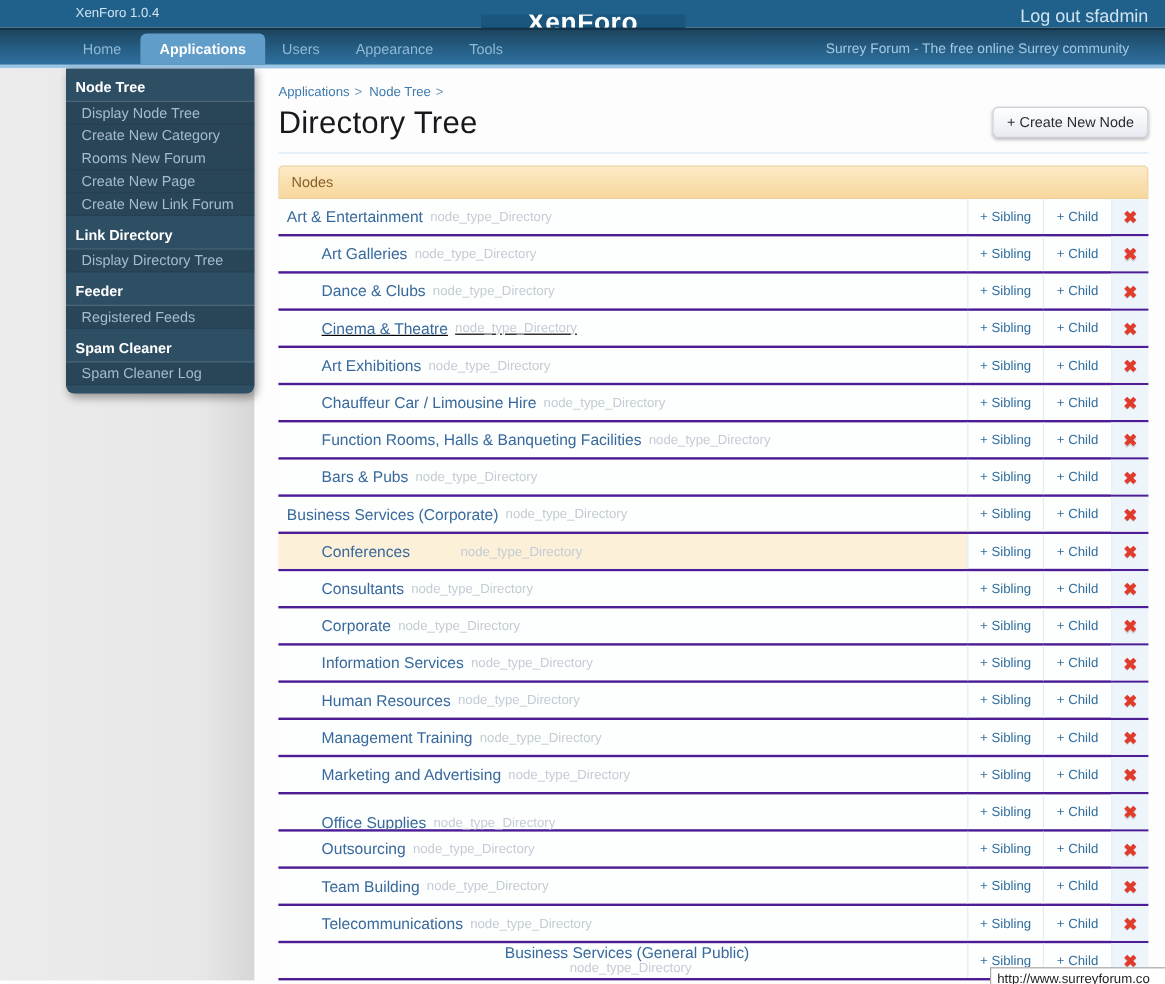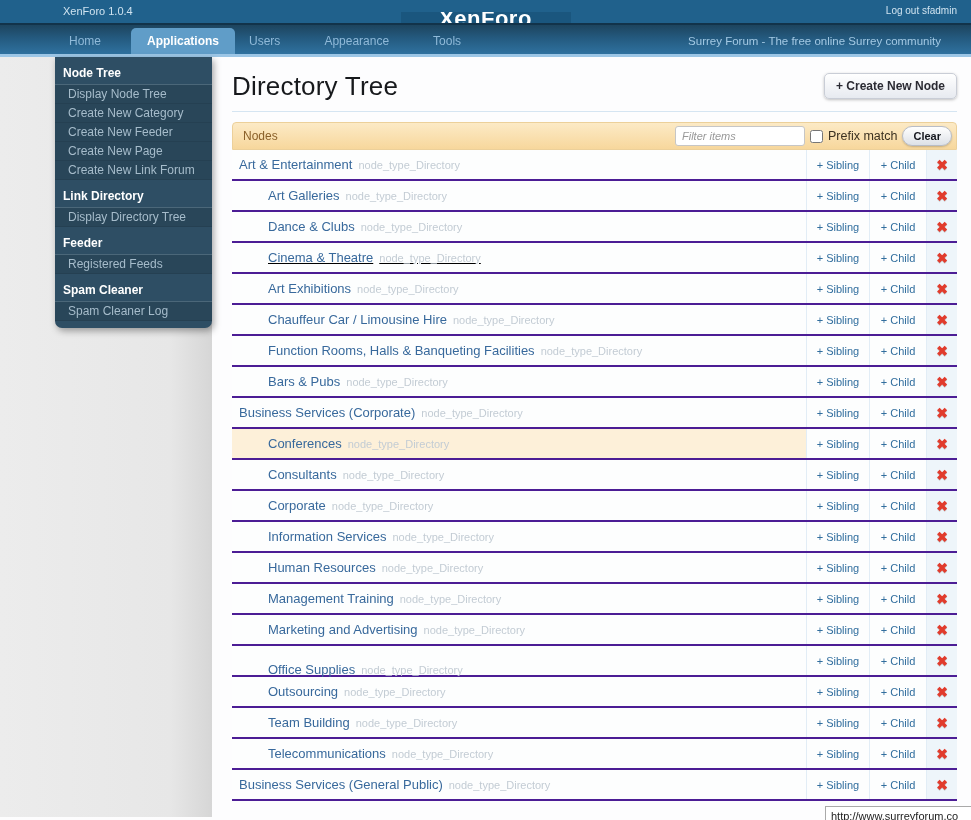--- a/index.html
+++ b/index.html
@@ -6,29 +6,29 @@
   html,body { width:971px; height:820px; overflow:hidden; background:#fdfdfe;
               font-family:"Liberation Sans", sans-serif; }
 
   
   .topbar { position:relative; height:23px; background:#20618c; }
   .version { position:absolute; left:63px; top:5px; font-size:11px; color:#cfe3f0; }
   .logo-box { position:absolute; left:50%; transform:translateX(-50%); top:12px; height:23px;
               width:170px; background:#1a567e; text-align:center; overflow:hidden; }
   .logo { position:relative; top:-6px; font-size:22px; color:#ffffff; letter-spacing:0.5px;
           font-weight:bold; }
-  .logout { position:absolute; right:14px; top:5px; font-size:10px; color:#cfe3f0;
+  .logout { position:absolute; right:14px; top:5px; font-size:15px; color:#cfe3f0;
             text-decoration:none; cursor:pointer; }
 
   
   .navbar { position:relative; height:34px; border-top:2px solid #12334a;
             background:linear-gradient(180deg,#1d445e 0%,#245a7f 45%,#2f719f 100%);
             border-bottom:3px solid #9cc6e6; }
   .tabs { position:absolute; left:55px; bottom:0; display:flex; align-items:flex-end; }
-  .tab { padding:5px 30px 6px 14px; font-size:12px; color:#8fb9d8; cursor:pointer; }
+  .tab { padding:5px 16px 6px 14px; font-size:12px; color:#8fb9d8; cursor:pointer; }
   .tab.active { background:#609dc8; color:#ffffff; font-weight:bold;
                 border-radius:5px 5px 0 0; padding:6px 16px 6px 16px; }
   .tagline { position:absolute; right:30px; bottom:7px; font-size:11.5px; color:#a3c9e4; }
 
   
   .page { position:relative; height:644px; }
   .left-rail { position:absolute; left:0; top:0; width:212px; height:760px;
                background:linear-gradient(90deg,#ececec 0%,#e7e7e7 80%,#d6d6d6 100%); }
   .sidebar { position:absolute; left:55px; top:0; width:157px; background:#2e4e64;
              border-radius:0 0 7px 7px; box-shadow:2px 3px 7px rgba(0,0,0,0.35);
@@ -40,21 +40,21 @@
   .side-link { display:block; padding:2px 8px 2px 13px; font-size:12px; color:#a6bccb;
                text-decoration:none; line-height:14px; cursor:pointer; }
 
   
   .content { margin-left:212px; padding:14px 14px 0 20px; }
   .breadcrumb { font-size:11px; margin-bottom:4px; }
   .crumb-link { color:#3c7aae; text-decoration:none; cursor:pointer; }
   .crumb-arrow { color:#6d93b0; margin:0 6px 0 4px; }
   .title-row { display:flex; justify-content:space-between; align-items:flex-start; }
   h1 { font-size:26px; font-weight:400; color:#17191c; letter-spacing:0.2px; }
-  .create-btn { margin-top:2px; padding:5px 11px; font-size:12px; font-weight:bold; color:#2b2b33;
+  .create-btn { margin-top:2px; padding:5px 11px; font-size:12px; font-weight:normal; color:#2b2b33;
                 font-family:"Liberation Sans", sans-serif;
                 background:linear-gradient(180deg,#ffffff 0%,#e7eaf0 100%);
                 border:1px solid #c9cdd6; border-radius:5px;
                 box-shadow:0 1px 3px rgba(0,0,0,0.25); cursor:pointer; }
   .title-hr { border-bottom:1px solid #d5e5f2; margin:9px 0 10px 0; }
 
   
   .node-table { width:725px; }
   .table-head { height:28px; display:flex; align-items:center;
                 background:linear-gradient(180deg,#fceac6 0%,#f7d79c 100%);
@@ -119,21 +119,21 @@
   <div class="sidebar">
       <h3 class="side-head">Node Tree</h3>
       <ul class="side-group">
         <li>
           <a class="side-link">Display Node Tree</a>
         </li>
         <li>
           <a class="side-link">Create New Category</a>
         </li>
         <li>
-          <a class="side-link">Create New Feeder</a>
+          <a class="side-link">Rooms New Forum</a>
         </li>
         <li>
           <a class="side-link">Create New Page</a>
         </li>
         <li>
           <a class="side-link">Create New Link Forum</a>
         </li>
       </ul>
       <h3 class="side-head">Link Directory</h3>
       <ul class="side-group">
@@ -149,36 +149,31 @@
       </ul>
       <h3 class="side-head">Spam Cleaner</h3>
       <ul class="side-group">
         <li>
           <a class="side-link">Spam Cleaner Log</a>
         </li>
       </ul>
     </div>
 
   <div class="content">
+    <div class="breadcrumb"><a class="crumb-link">Applications</a><span class="crumb-arrow">&gt;</span><a class="crumb-link">Node Tree</a><span class="crumb-arrow">&gt;</span></div>
 
     <div class="title-row">
       <h1>Directory Tree</h1>
       <button class="create-btn">+ Create New Node</button>
     </div>
     <div class="title-hr"></div>
 
     <div class="node-table">
       <div class="table-head">
         <span class="nodes-label">Nodes</span>
-        <div class="head-controls">
-          <input class="filter" type="text" placeholder="Filter items" style="">
-          <input type="checkbox" class="prefix-cb" style="">
-          <span class="prefix-label">Prefix match</span>
-          <button class="clear-btn">Clear</button>
-        </div>
       </div>
       <div class="rows">
   <div class="row">
     <div class="cell name-cell" style="padding-left: 7px;">
       <a class="node-link">Art &amp; Entertainment</a>
       <span class="ntype">node_type_Directory</span>
     </div>
     <div class="acell sib">
       <a class="alink sibling-link">+ Sibling</a>
     </div>
@@ -312,21 +307,21 @@
     </div>
     <div class="acell chi">
       <a class="alink child-link">+ Child</a>
     </div>
     <div class="acell del">
       <span class="x-icon">✖</span>
     </div>
   </div>
 
   <div class="row">
-    <div class="cell name-cell hl" style="padding-left: 36px;">
+    <div class="cell name-cell hl" style="padding-left: 36px; gap: 36px;">
       <a class="node-link">Conferences</a>
       <span class="ntype">node_type_Directory</span>
     </div>
     <div class="acell sib">
       <a class="alink sibling-link">+ Sibling</a>
     </div>
     <div class="acell chi">
       <a class="alink child-link">+ Child</a>
     </div>
     <div class="acell del">
@@ -488,21 +483,21 @@
     </div>
     <div class="acell chi">
       <a class="alink child-link">+ Child</a>
     </div>
     <div class="acell del">
       <span class="x-icon">✖</span>
     </div>
   </div>
 
   <div class="row">
-    <div class="cell name-cell" style="padding-left: 7px;">
+    <div class="cell name-cell" style="padding-left: 7px; flex-direction: column;">
       <a class="node-link">Business Services (General Public)</a>
       <span class="ntype">node_type_Directory</span>
     </div>
     <div class="acell sib">
       <a class="alink sibling-link">+ Sibling</a>
     </div>
     <div class="acell chi">
       <a class="alink child-link">+ Child</a>
     </div>
     <div class="acell del">

